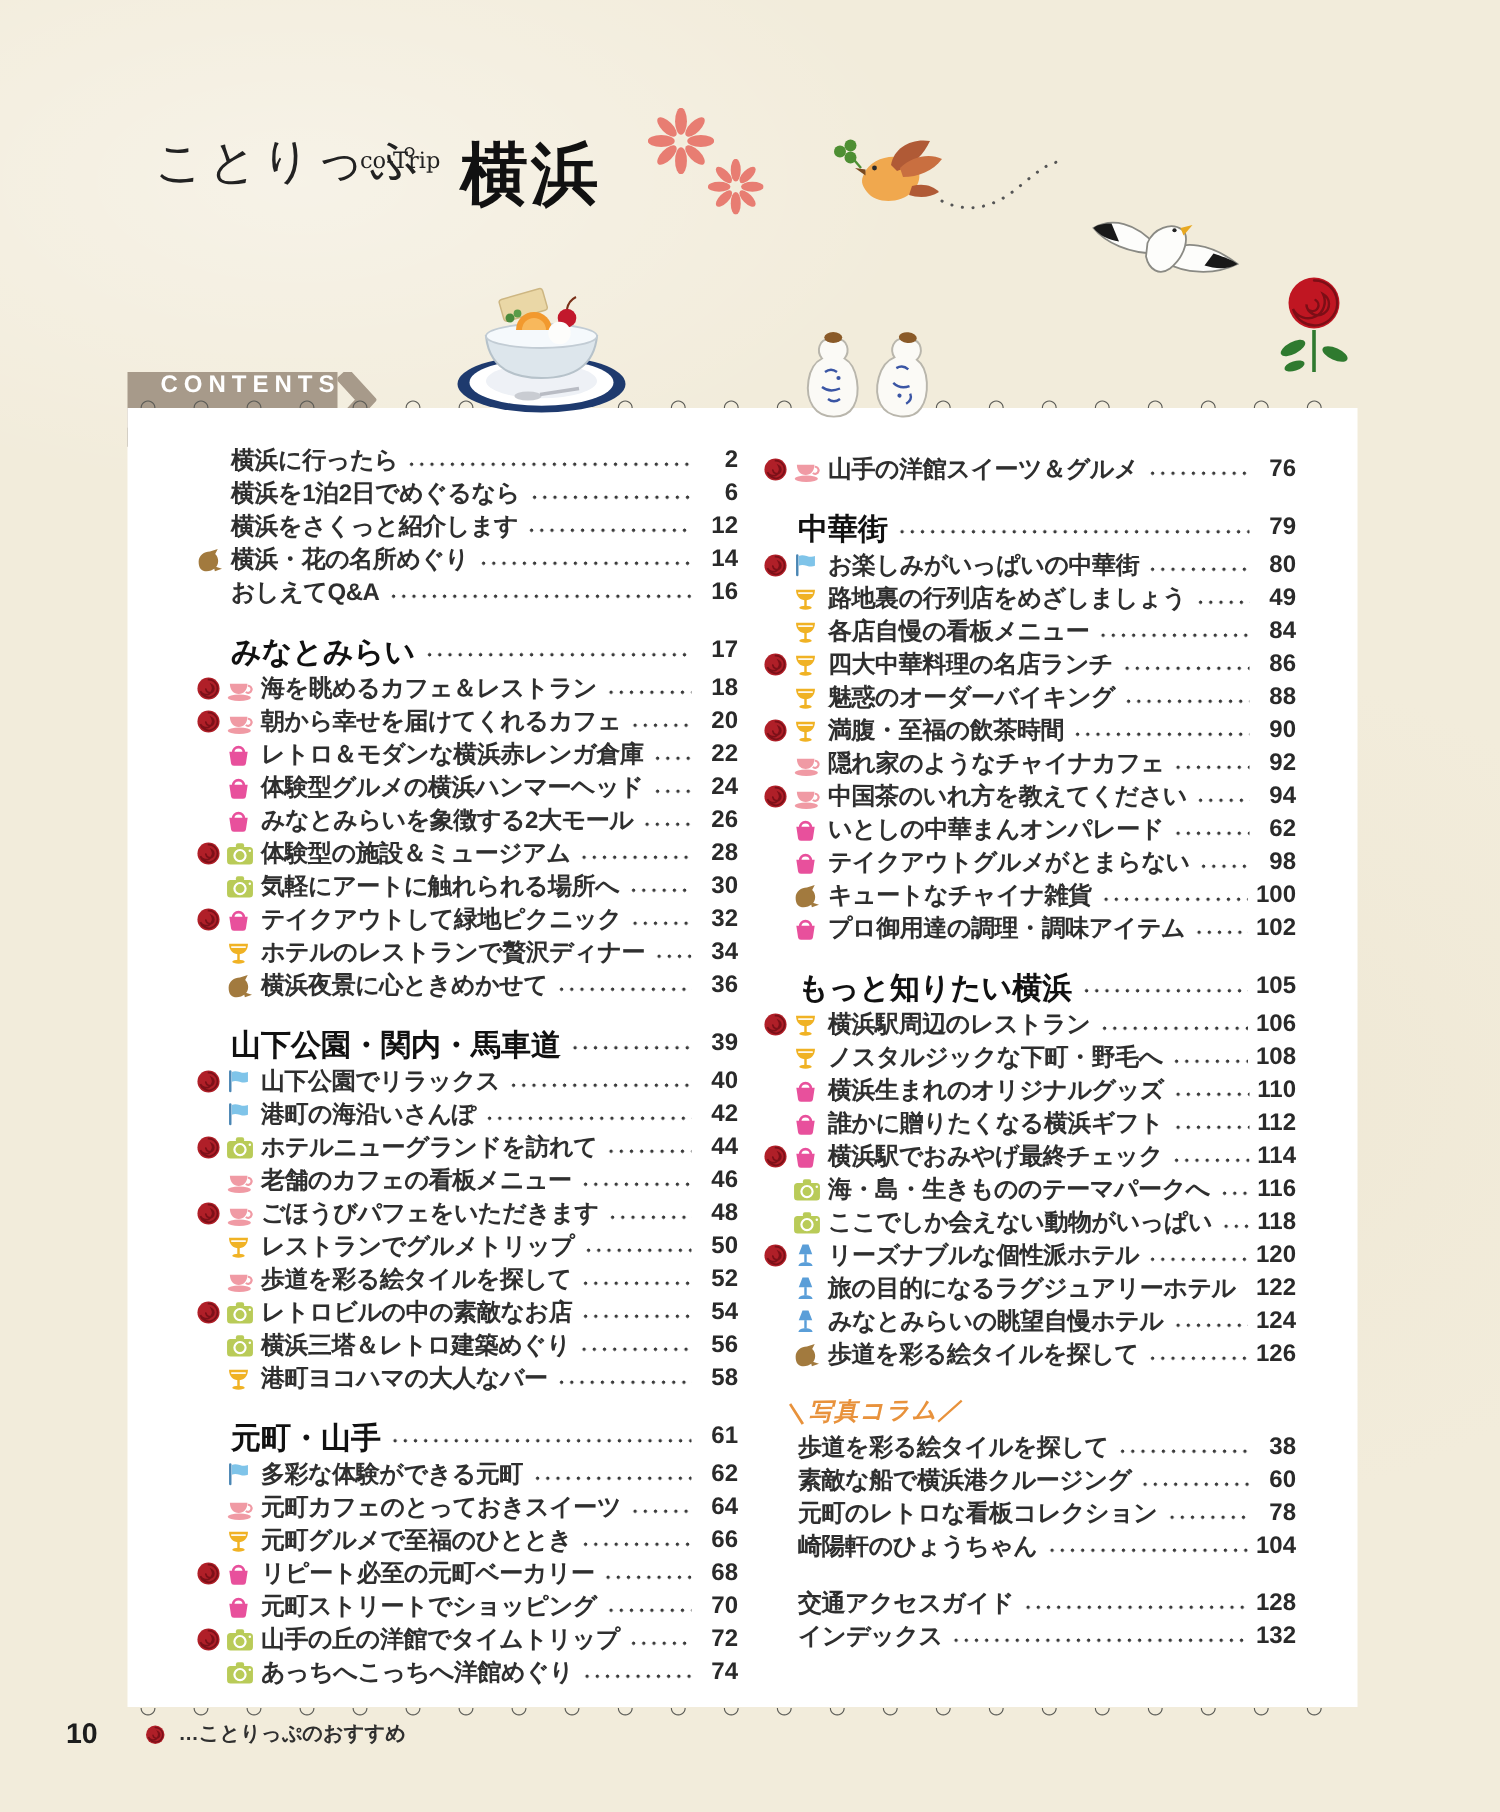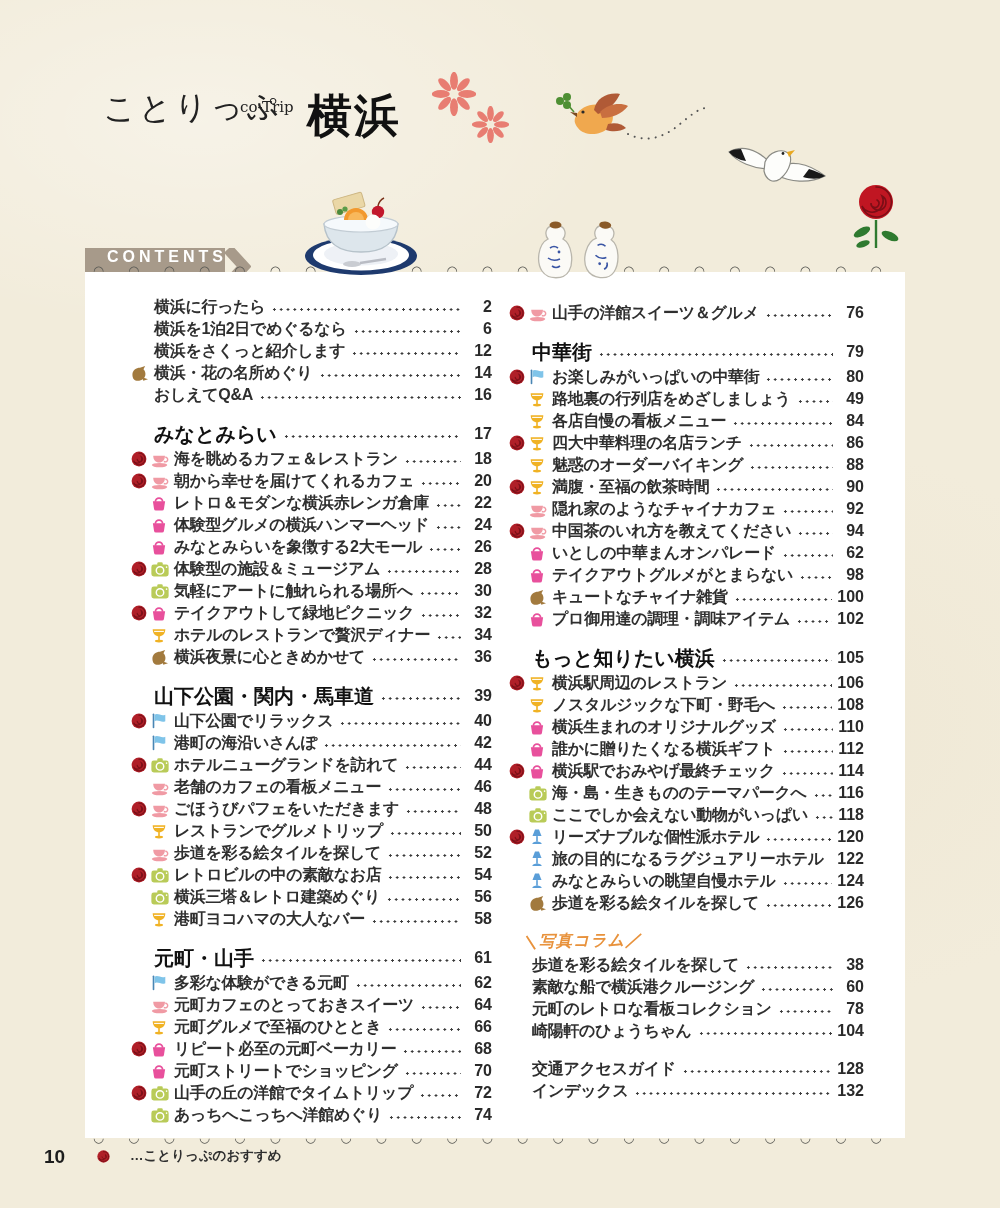--- a/index.html
+++ b/index.html
@@ -56,21 +56,21 @@
   .row.plain .lbl{padding-left:24px;}
   .row.photo-title{height:26px;margin-top:14px;}
   .row.photo-title .lbl{padding-left:14px;color:var(--orange,#e8923c);font-size:16px;
     font-weight:600;font-style:italic;letter-spacing:1px;transform:rotate(-1deg);}
   .spacer{height:16px;}
 
   svg{display:block;}
 
   
   .folio{position:absolute;left:44px;top:1146px;font-size:19px;font-weight:bold;color:#1d1d1d;}
-  .legend{position:absolute;left:96px;top:1147px;display:flex;align-items:center;gap:19px;}
+  .legend{position:absolute;left:96px;top:1147px;display:flex;align-items:center;gap:8px;}
   .legend .lg-txt{font-size:13.5px;font-weight:600;color:#2f2f2f;}
 </style>
 </head>
 <body>
 
 <div class="page">
 
   <div class="logo-script">ことりっぷ</div>
   <div class="logo-roman">co-Trip</div>
   <div class="logo-city">横浜</div>

